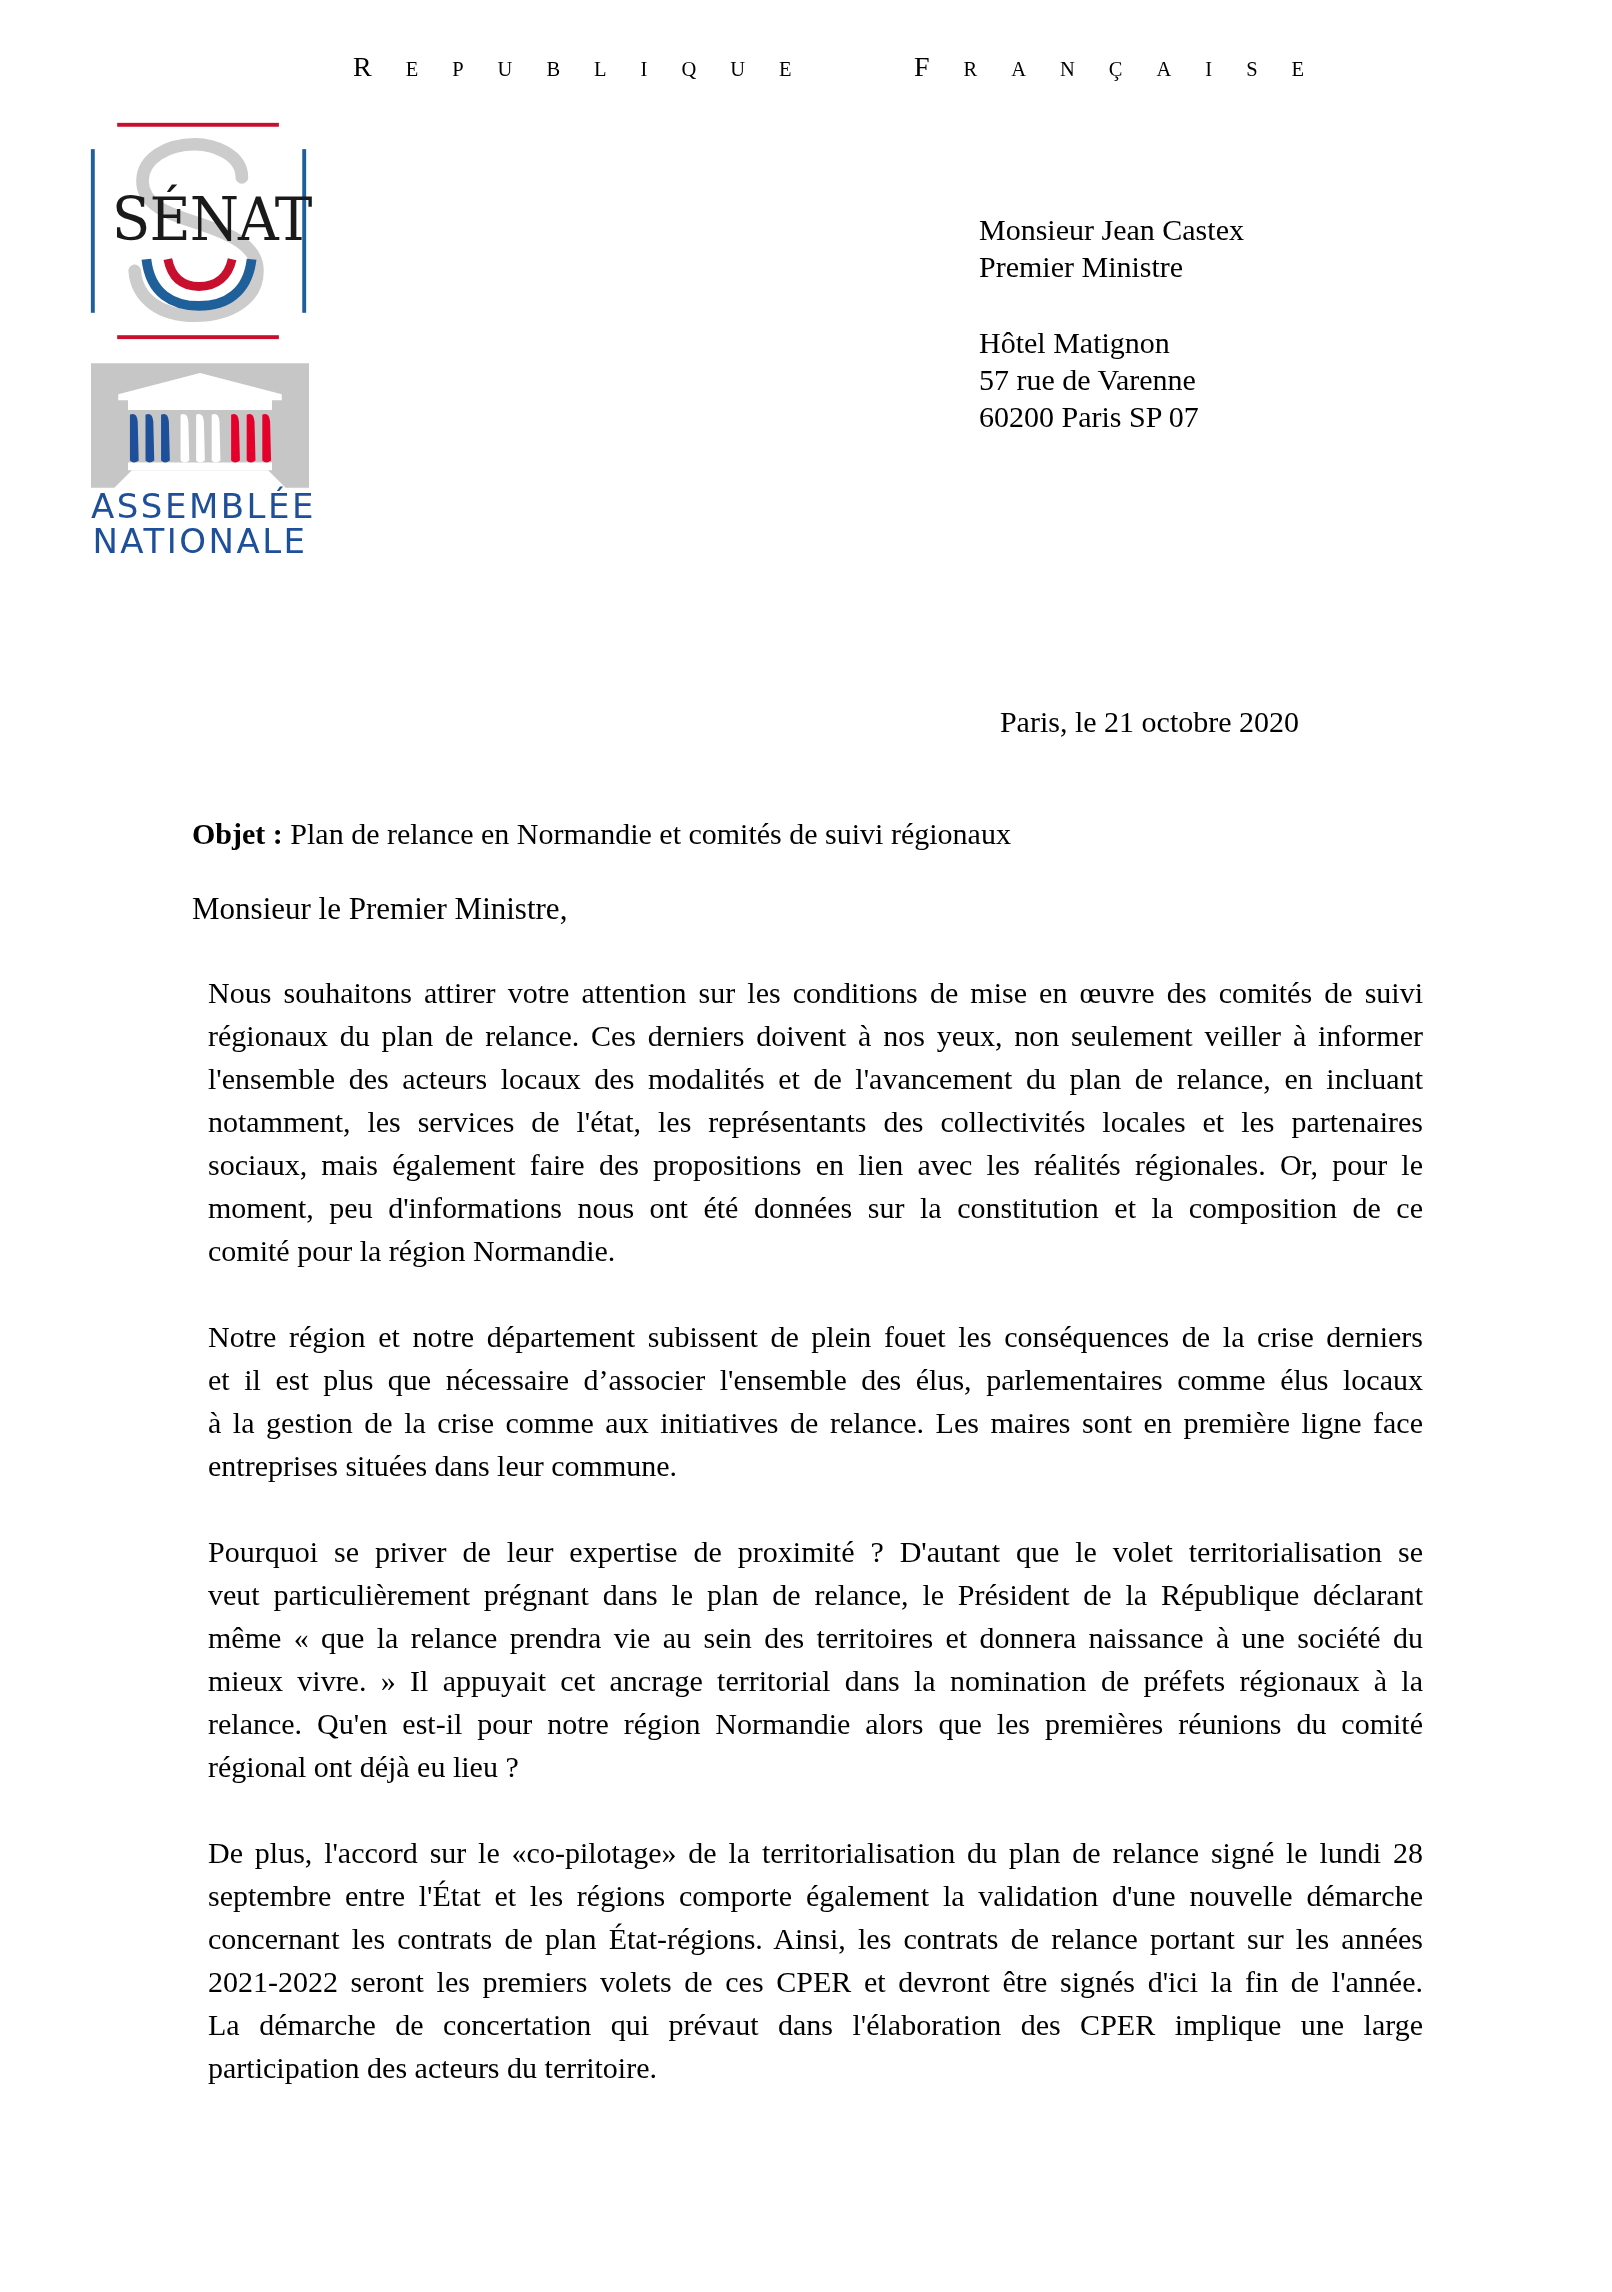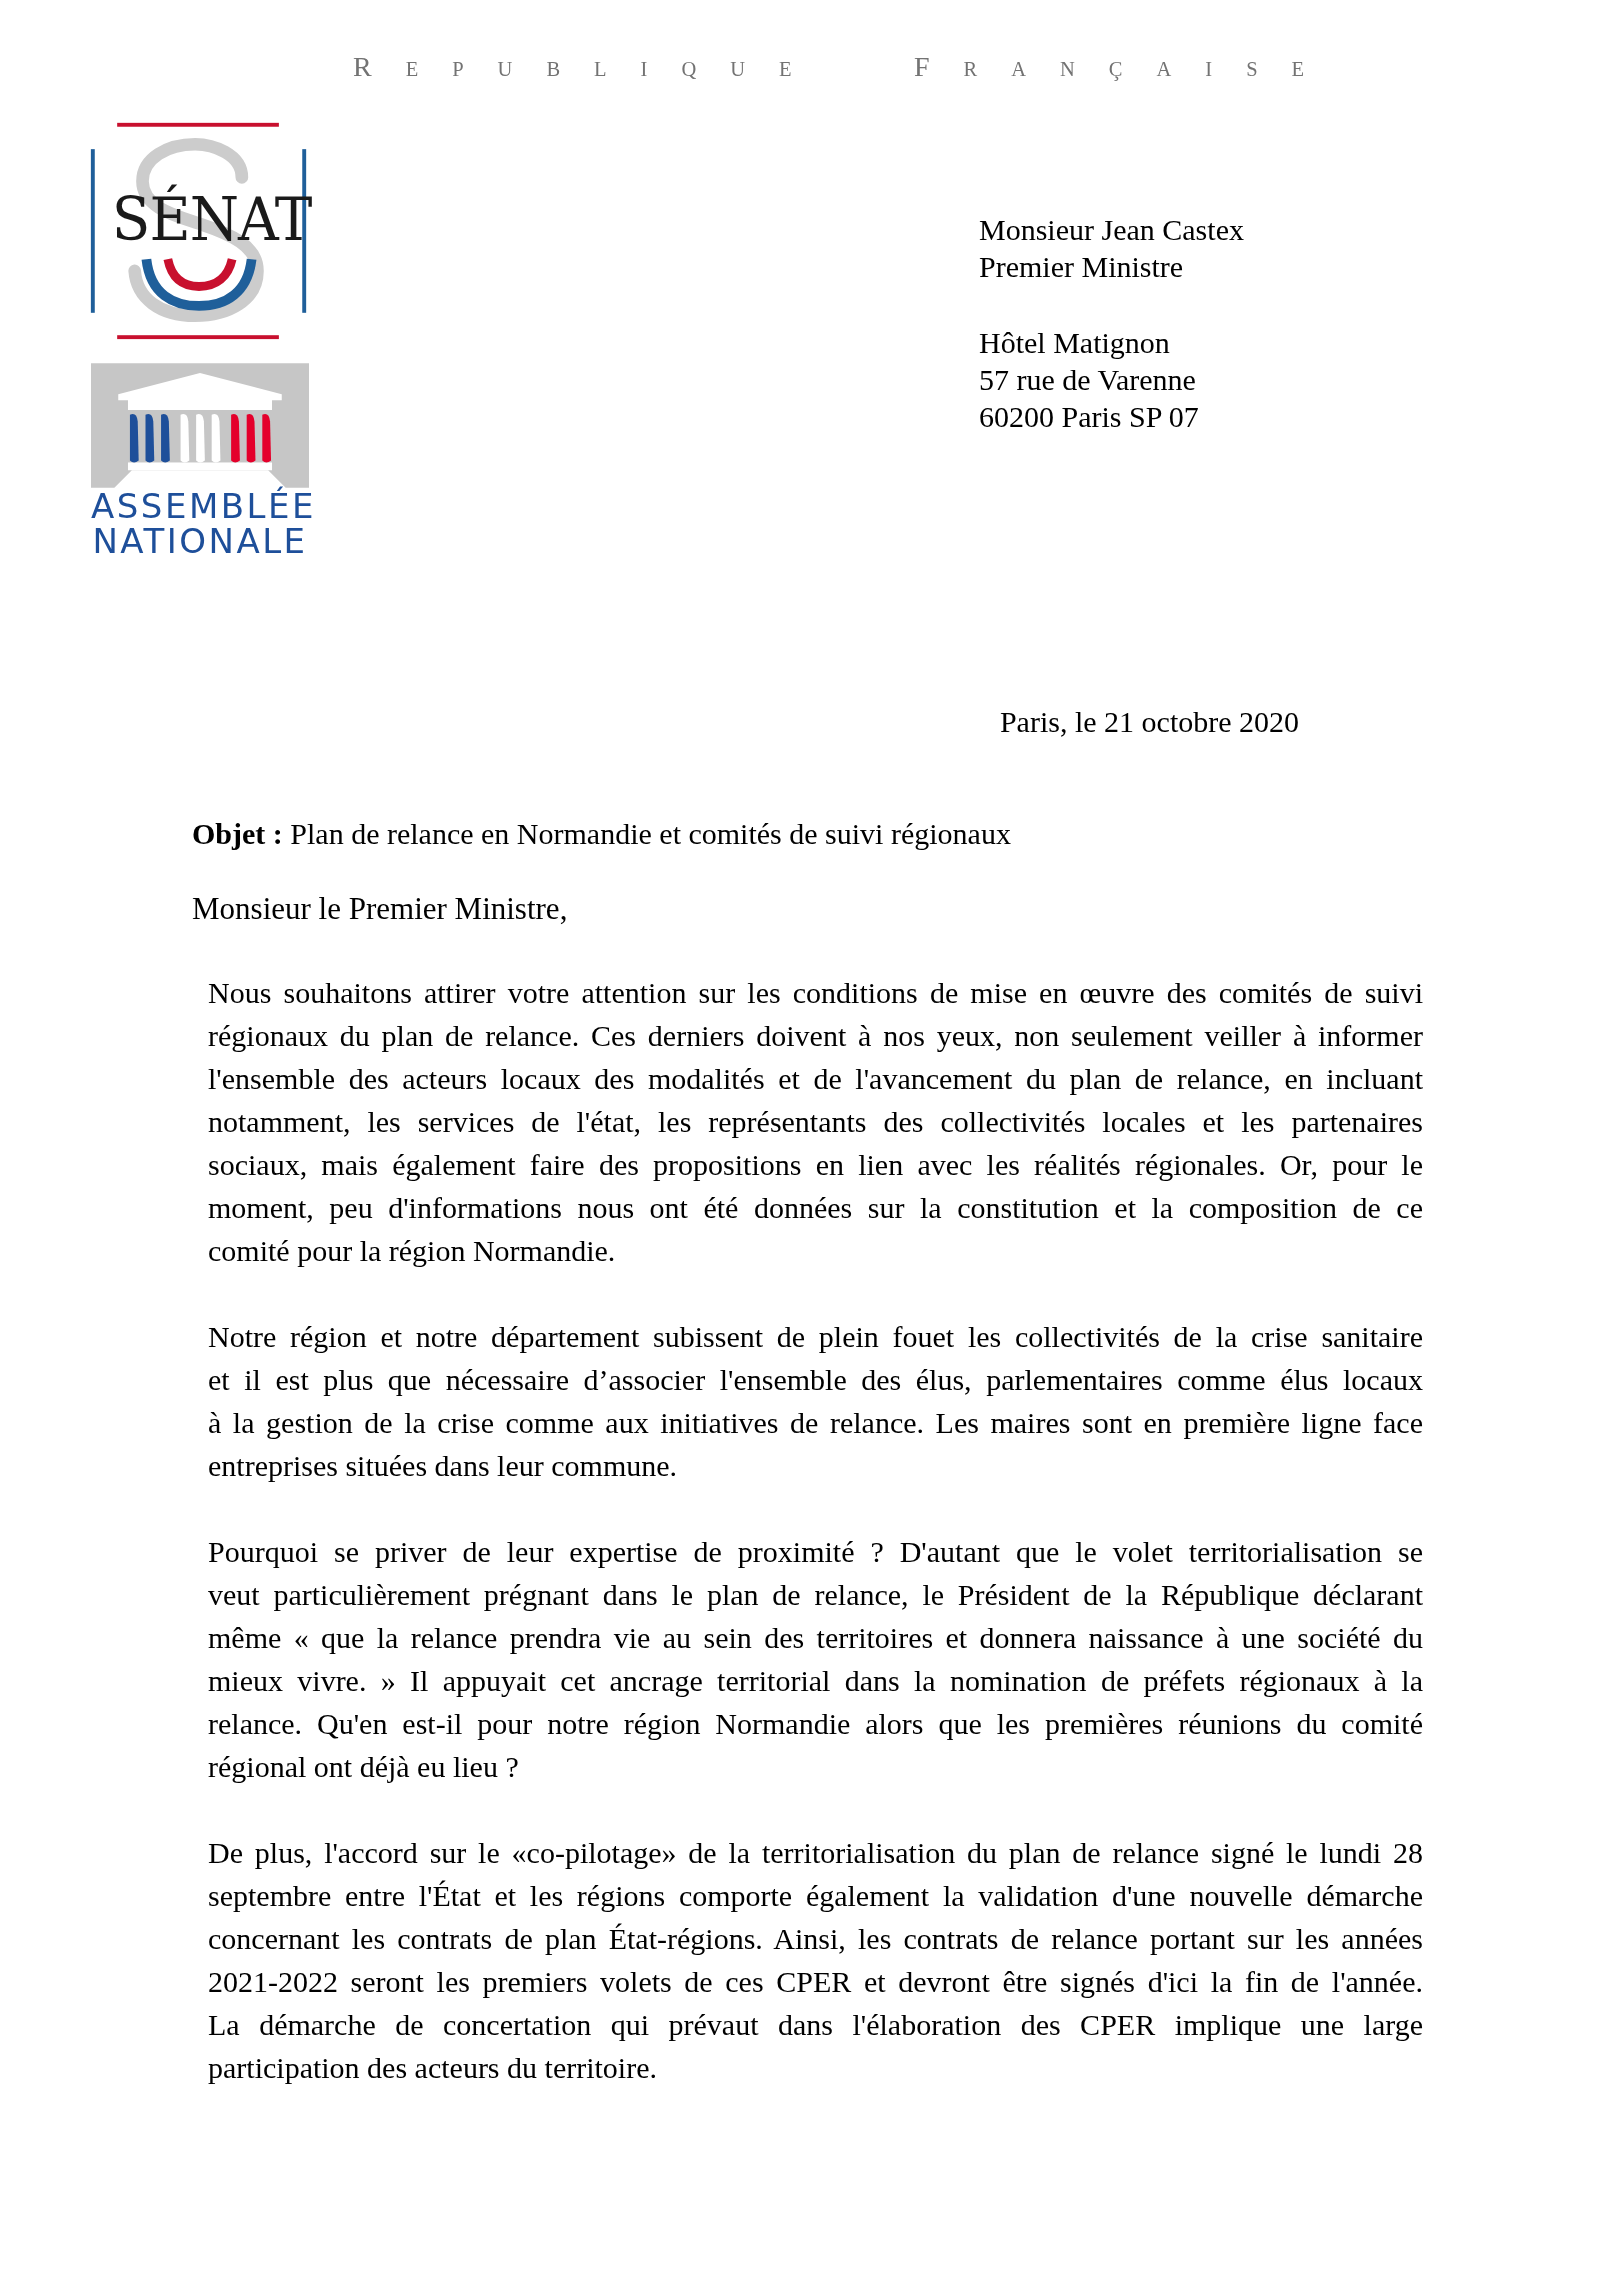--- a/index.html
+++ b/index.html
@@ -17,21 +17,21 @@
     }
 
     
     .rf-header {
       position: absolute;
       top: 49px;
       left: 353px;
       width: 1005px;
       height: 35px;
       font-family: "Liberation Serif", "DejaVu Serif", serif;
-      color: #737373;
+      color: #000000;
       white-space: nowrap;
       line-height: 35px;
     }
     .rf-word {
       position: absolute;
       top: 0;
       font-size: 20.5px;
       letter-spacing: 34px;
       text-transform: uppercase;
     }
@@ -233,21 +233,21 @@
     <p class="p1">
       <span class="ln">Nous souhaitons attirer votre attention sur les conditions de mise en œuvre des comités de suivi</span>
       <span class="ln">régionaux du plan de relance. Ces derniers doivent à nos yeux, non seulement veiller à informer</span>
       <span class="ln">l'ensemble des acteurs locaux des modalités et de l'avancement du plan de relance, en incluant</span>
       <span class="ln">notamment, les services de l'état, les représentants des collectivités locales et les partenaires</span>
       <span class="ln">sociaux, mais également faire des propositions en lien avec les réalités régionales. Or, pour le</span>
       <span class="ln">moment, peu d'informations nous ont été données sur la constitution et la composition de ce</span>
       <span class="ln last">comité pour la région Normandie.</span>
     </p>
     <p class="p2">
-      <span class="ln">Notre région et notre département subissent de plein fouet les collectivités de la crise sanitaire</span>
+      <span class="ln">Notre région et notre département subissent de plein fouet les conséquences de la crise derniers</span>
       <span class="ln">et il est plus que nécessaire d’associer l'ensemble des élus, parlementaires comme élus locaux</span>
       <span class="ln">à la gestion de la crise comme aux initiatives de relance. Les maires sont en première ligne face</span>
       <span class="ln last">entreprises situées dans leur commune.</span>
     </p>
     <p class="p3">
       <span class="ln">Pourquoi se priver de leur expertise de proximité ? D'autant que le volet territorialisation se</span>
       <span class="ln">veut particulièrement prégnant dans le plan de relance, le Président de la République déclarant</span>
       <span class="ln">même « que la relance prendra vie au sein des territoires et donnera naissance à une société du</span>
       <span class="ln">mieux vivre. » Il appuyait cet ancrage territorial dans la nomination de préfets régionaux à la</span>
       <span class="ln">relance. Qu'en est-il pour notre région Normandie alors que les premières réunions du comité</span>

